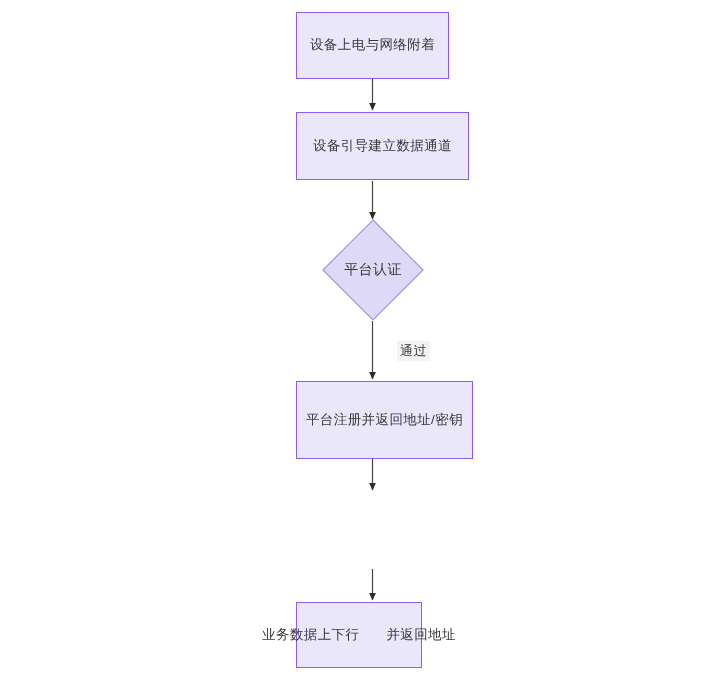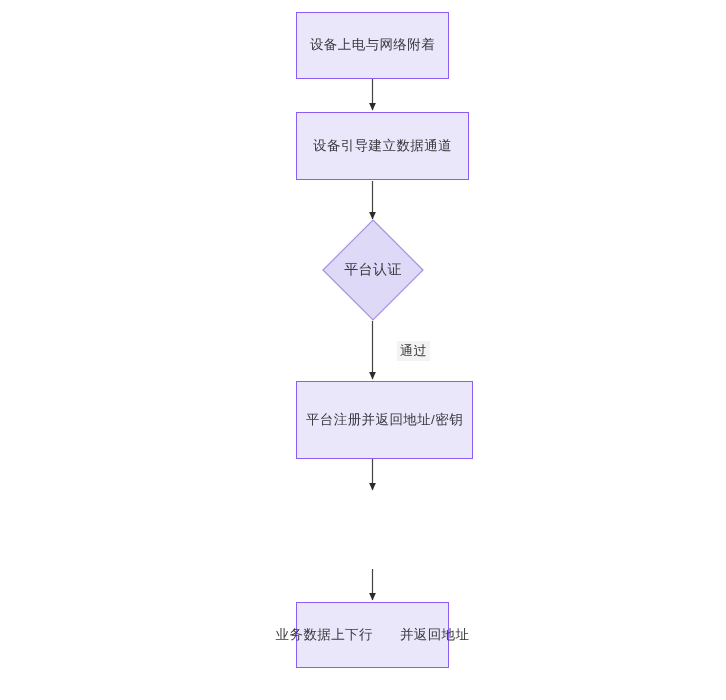--- a/index.html
+++ b/index.html
@@ -111,18 +111,18 @@
   </div>
 
   <div class="edge-label" style="left:352px; top:341px;">通过</div>
 
   <div class="node" style="left:296px; top:381px; width:177px; height:78px;">
     <span class="line">平台注册</span>
     <span class="line">并返回地址/密钥</span>
   </div>
 
 
-  <div class="node" style="left:296px; top:602px; width:153px; height:66px;gap:27px;">
+  <div class="node" style="left:296px; top:602px; width:126px; height:66px;gap:27px;">
     <span class="line">业务数据上下行</span>
     <span class="line">并返回地址</span>
   </div>
 
 </div>
 
 </body></html>

